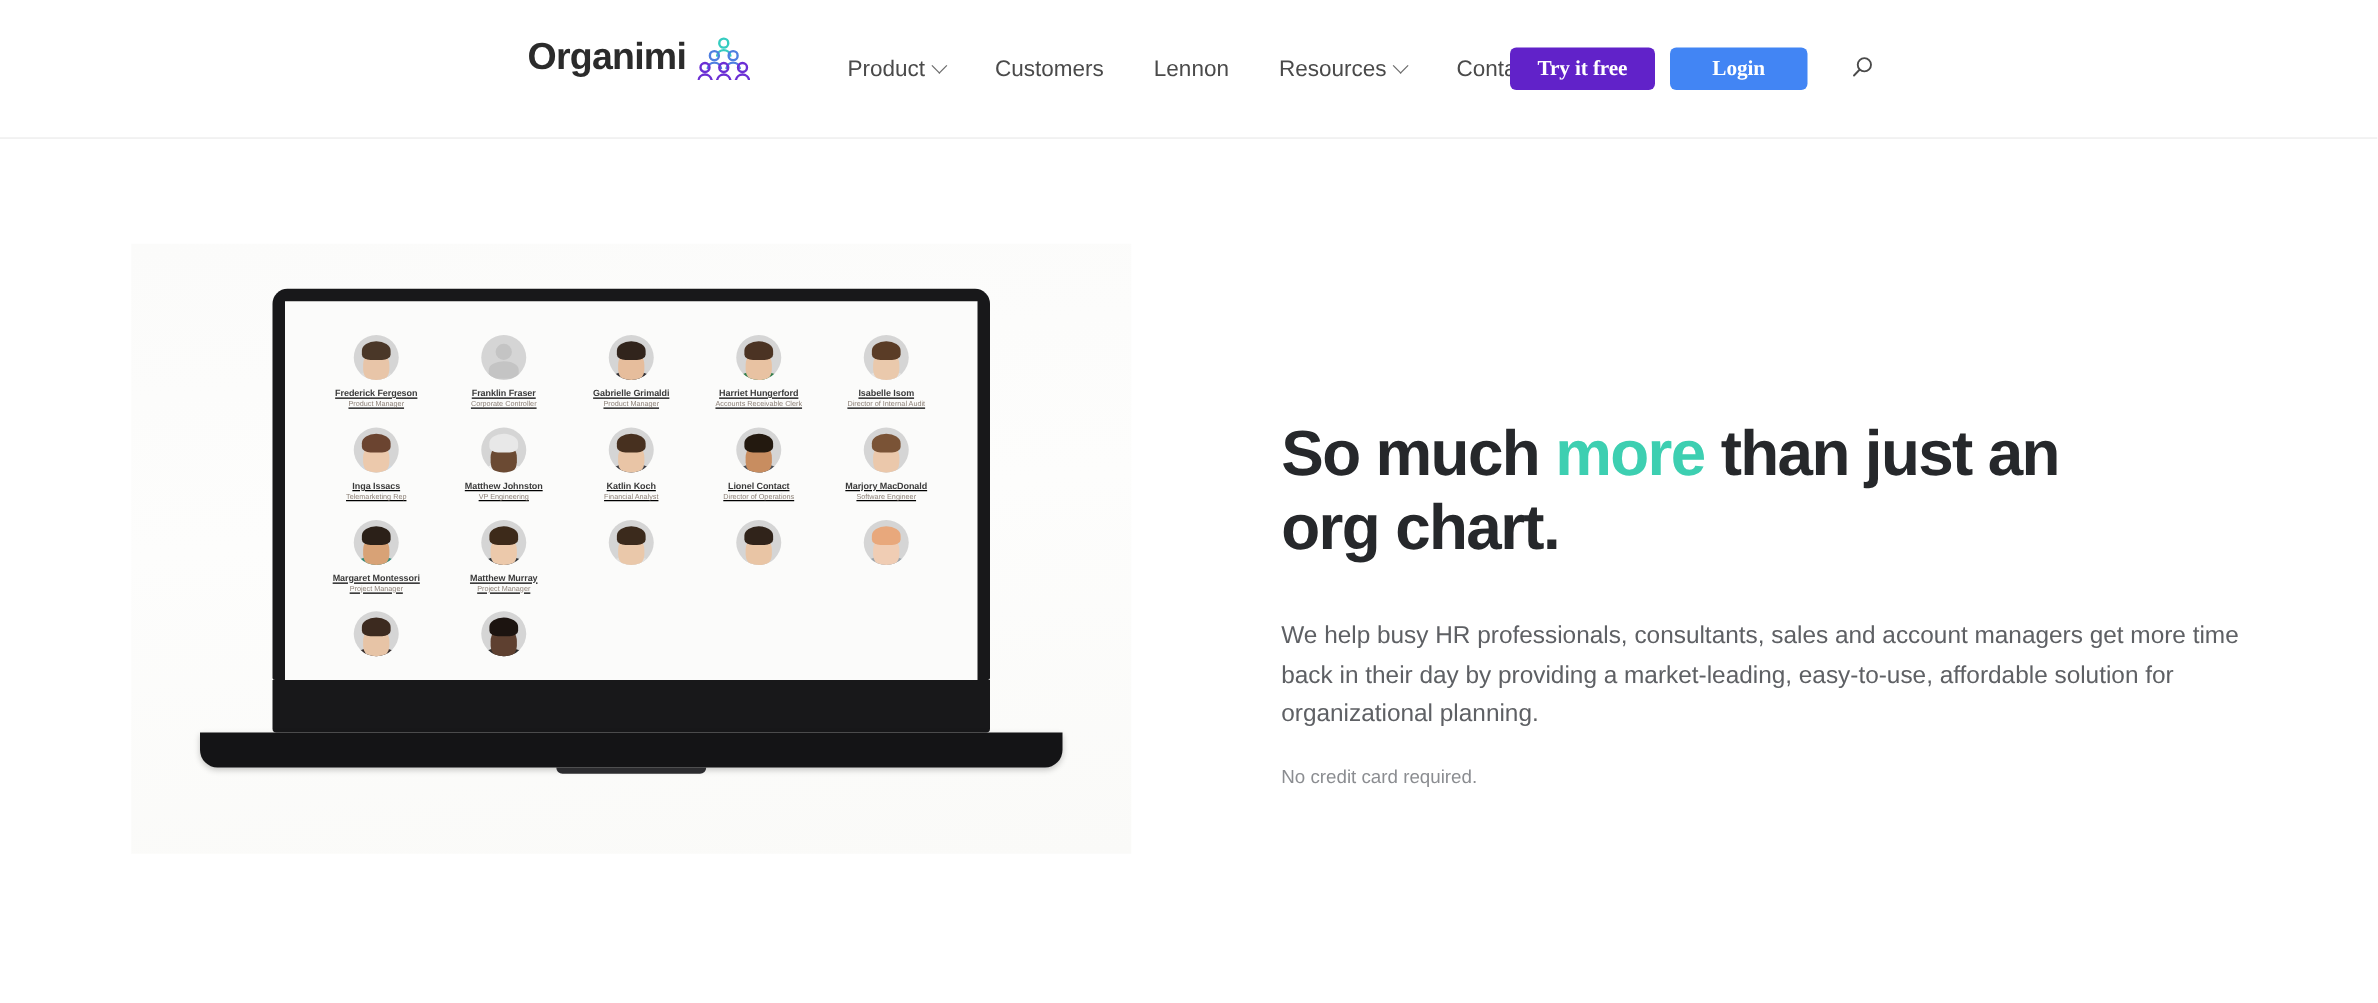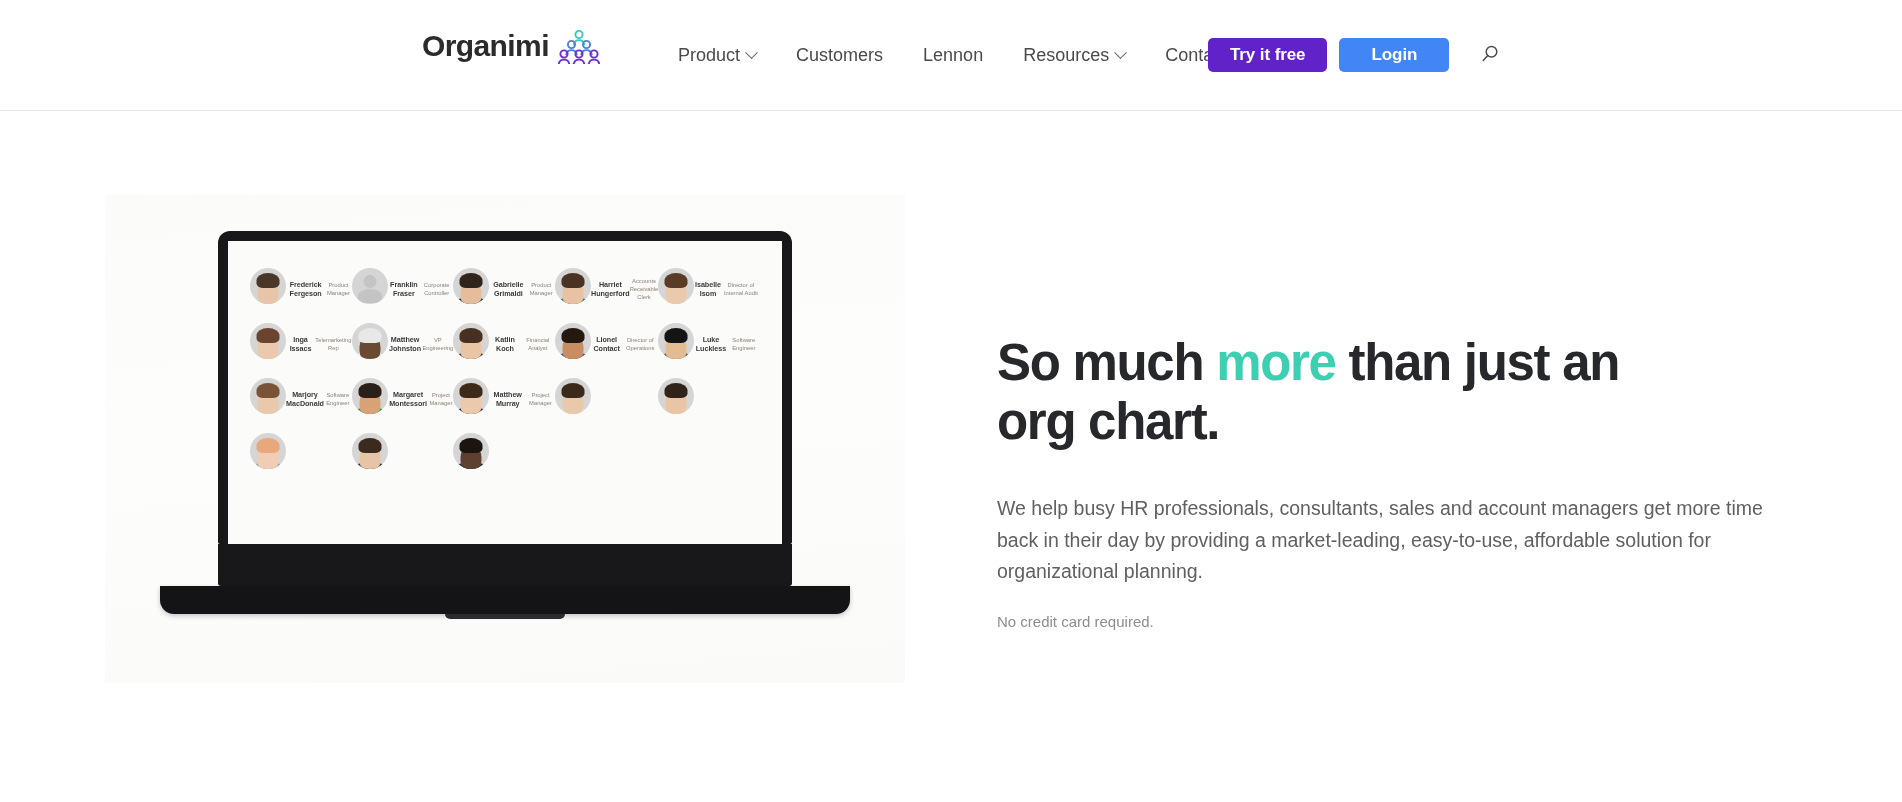--- a/index.html
+++ b/index.html
@@ -93,21 +93,21 @@
     gap: 12px;
   }
   .btn-pill {
     display: inline-flex;
     align-items: center;
     justify-content: center;
     height: 34px;
     padding: 12px 22px;
     border: none;
     border-radius: 5px;
-    font-family: Liberation Sans, sans-serif;
+    font-family: Liberation Serif, serif;
     font-size: 17px;
     font-weight: 700;
     color: #ffffff;
     cursor: pointer;
     white-space: nowrap;
     letter-spacing: -0.1px;
   }
   .btn-try  { background: #6122c9; min-width: 106px; }
   .btn-login{ background: #4285f4; min-width: 110px; }
 
@@ -192,23 +192,23 @@
     position: absolute;
     left: 0; top: 0;
     width: 100%;
     padding: 27px 22px 0 22px;
     display: grid;
     grid-template-columns: repeat(5, 1fr);
     row-gap: 13px;
   }
   .org-card {
     display: flex;
-    flex-direction: row;
-    align-items: center;
-    text-align: center;
+    flex-direction: column;
+    align-items: center;
+    text-decoration: underline;
   }
   .org-avatar {
     width: 36px;
     height: 36px;
     border-radius: 50%;
     background: #d5d5d5;
     position: relative;
     overflow: hidden;
     margin-bottom: 6px;
     flex: 0 0 auto;
@@ -260,21 +260,21 @@
     font-weight: 400;
     color: #8d8178;
     line-height: 1.35;
     margin-top: 2px;
     max-width: 74px;
   }
 
   
   .copy-panel {
     position: absolute;
-    left: 997px;
+    left: 1025px;
     top: 0;
     width: 800px;
   }
   .hero-title {
     margin-top: 222px;
     font-size: 51px;
     line-height: 1.16;
     font-weight: 700;
     letter-spacing: -1.3px;
     color: #26282b;
@@ -468,29 +468,20 @@
                 <div class="org-avatar">
                   <span class="shoulders" style="background: rgb(74, 79, 87);"></span>
                   <span class="face" style="background: rgb(200, 141, 96);"></span>
                   <span class="hair" style="background: rgb(35, 25, 15);"></span>
                 </div>
                 <div class="org-name">Lionel Contact</div>
                 <div class="org-title">Director of Operations</div>
               </div>
               <div class="org-card">
                 <div class="org-avatar">
-                  <span class="shoulders" style="background: rgb(88, 96, 107);"></span>
-                  <span class="face" style="background: rgb(228, 188, 146);"></span>
-                  <span class="hair" style="background: rgb(20, 20, 20);"></span>
-                </div>
-                <div class="org-name">Luke Luckless</div>
-                <div class="org-title">Software Engineer</div>
-              </div>
-              <div class="org-card">
-                <div class="org-avatar">
                   <span class="shoulders" style="background: rgb(212, 212, 212);"></span>
                   <span class="face" style="background: rgb(235, 200, 171);"></span>
                   <span class="hair" style="background: rgb(122, 83, 54);"></span>
                 </div>
                 <div class="org-name">Marjory MacDonald</div>
                 <div class="org-title">Software Engineer</div>
               </div>
               <div class="org-card">
                 <div class="org-avatar">
                   <span class="shoulders" style="background: rgb(47, 138, 120);"></span>

